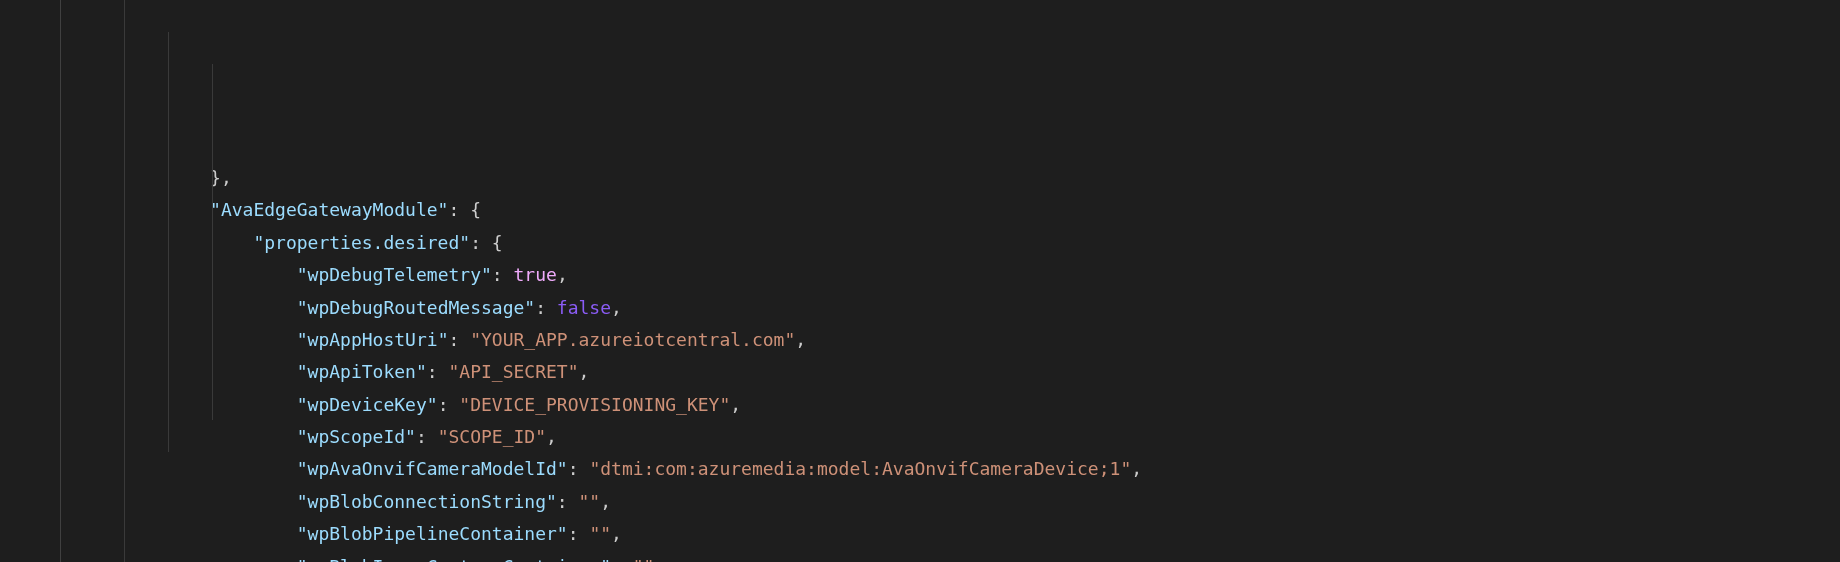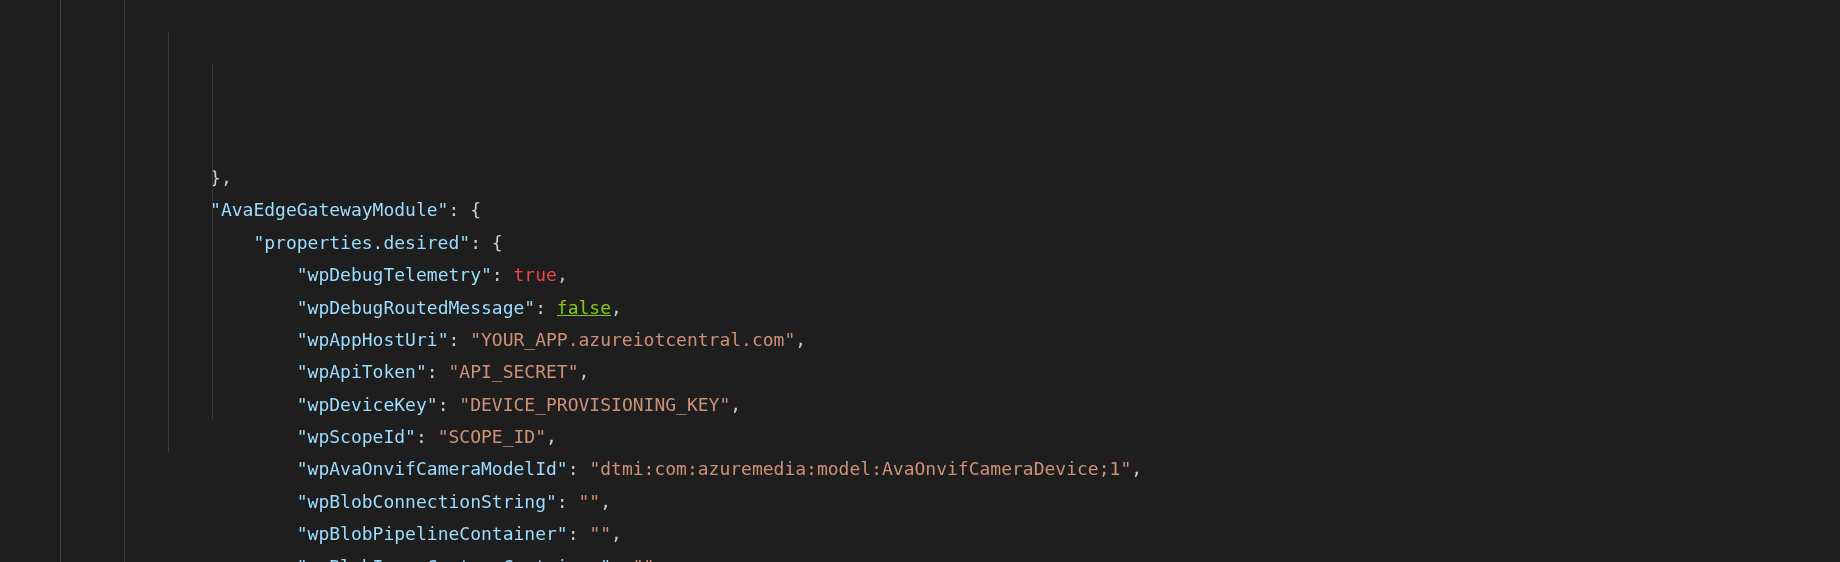--- a/index.html
+++ b/index.html
@@ -55,26 +55,25 @@
   .prop-key {
     color: #9cdcfe;
   }
   .punct {
     color: #cccccc;
   }
   .string-val {
     color: #ce9178;
   }
   .bool-true {
-    color: #ef4444;
+    color: #f0abfc;
     text-align: right;
   }
   .bool-false {
-    color: #84cc16;
-    text-decoration: underline;
+    color: #8b5cf6;
   }
   .indent {
     display: inline;
   }
   
   .code-area {
     position: relative;
   }
 </style>
 </head>

